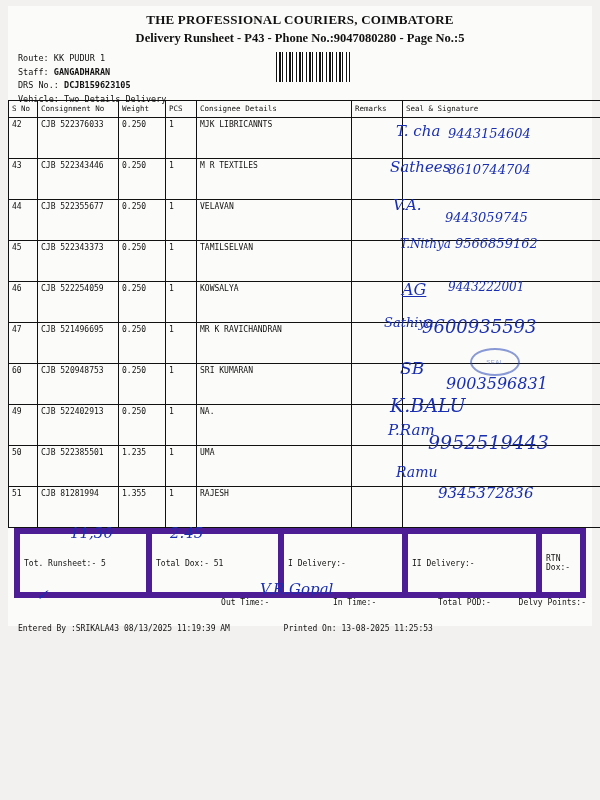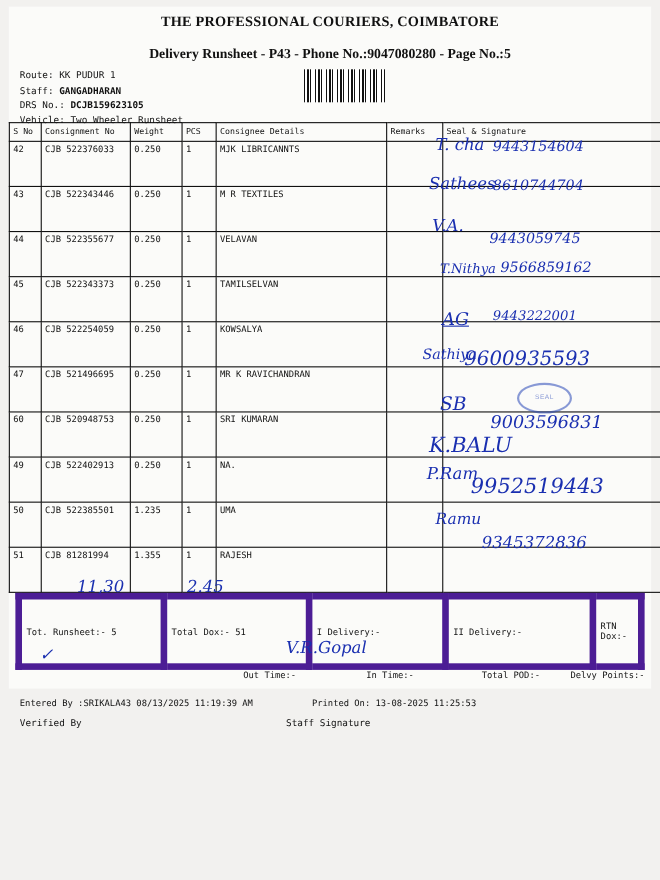--- a/index.html
+++ b/index.html
@@ -34,21 +34,21 @@
     font-size: 13px;
     letter-spacing: .2px;
     margin-top: 6px;
     color: #111;
   }
   .subtitle {
     text-align: center;
     font-family: "Liberation Serif", serif;
     font-weight: bold;
     font-size: 12.5px;
-    margin-top: 14px;
+    margin-top: 3px;
     color: #111;
   }
   .header-block {
     position: relative;
     margin: 6px 6px 0 6px;
     height: 44px;
     font-size: 9px;
     color: #111;
   }
   .hdr-left {
@@ -189,21 +189,21 @@
         <div>
           <span>Staff:</span>
           <b>GANGADHARAN</b>
         </div>
         <div>
           <span>DRS No.:</span>
           <b>DCJB159623105</b>
         </div>
         <div>
           <span>Vehicle:</span>
-          <span>Two Wheeler Runsheet</span>
+          <span>Two Details Delivery</span>
         </div>
       </div>
 
       <div class="barcode"></div>
 
     </div>
 
     <table class="runsheet">
       <thead>
         <tr>
@@ -330,24 +330,20 @@
         <span style="display:inline-block;width:52px"></span>
         <span>Total POD:-</span>
         <span style="display:inline-block;width:18px"></span>
         <span>Delvy Points:-</span>
       </div>
       <div class="f-row">
         <span>Entered By :SRIKALA43 08/13/2025 11:19:39 AM</span>
         <span style="display:inline-block;width:44px"></span>
         <span>Printed On: 13-08-2025 11:25:53</span>
       </div>
-      <div class="sig-area">
-        <div class="sig-left">Verified By</div>
-        <div class="sig-right">Staff Signature</div>
-      </div>
     </div>
 
     <div>
       <div class="hw" style="left:388px; top:116px; font-size:15px;">T. cha</div>
       <div class="hw" style="left:440px; top:120px; font-size:13px;">9443154604</div>
 
       <div class="hw" style="left:382px; top:152px; font-size:15px;">Sathees</div>
       <div class="hw" style="left:440px; top:156px; font-size:13px;">8610744704</div>
 
       <div class="hw" style="left:385px; top:190px; font-size:15px;">V.A.</div>

